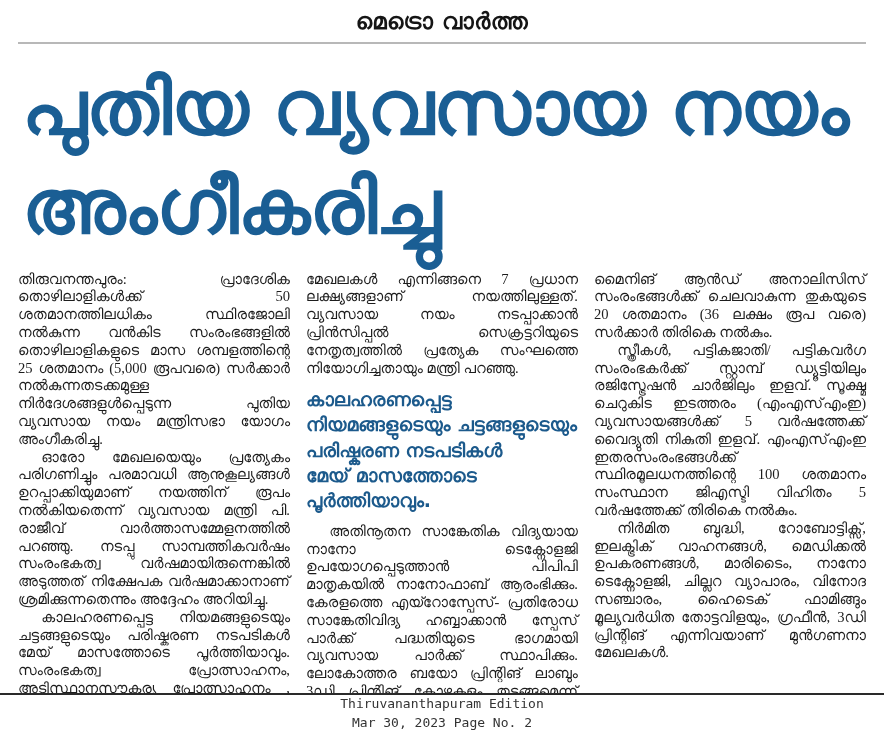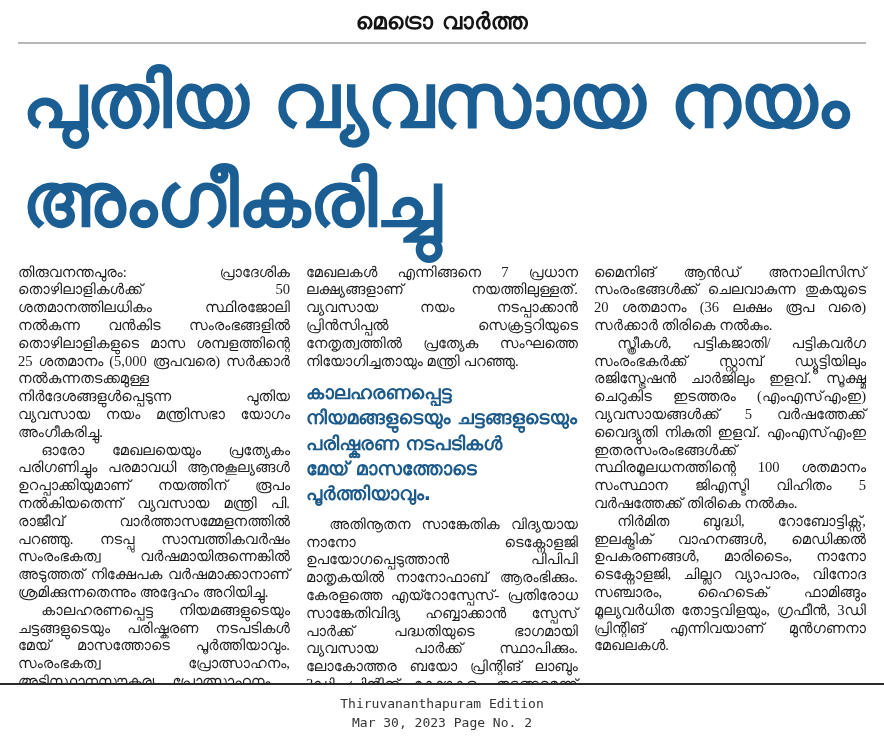--- a/index.html
+++ b/index.html
@@ -21,21 +21,21 @@
     font-family: "DejaVu Sans", sans-serif;
     letter-spacing: 0.5px;
   }
   .masthead-rule {
     border: none;
     border-top: 2px solid #b8b8b8;
     margin: 7px 18px 0 18px;
   }
   .headline {
     margin: 0;
-    padding: 8px 20px 0 22px;
+    padding: 15px 20px 0 22px;
     color: #1a5e94;
     font-weight: 700;
     font-size: 76px;
     line-height: 1.3;
     letter-spacing: -1px;
     white-space: pre-line;
     font-family: "DejaVu Sans", sans-serif;
   }
   .columns {
     display: flex;
@@ -62,21 +62,21 @@
     white-space: pre-line;
     text-align: left;
     font-family: "DejaVu Sans", sans-serif;
   }
   .footer {
     position: absolute;
     left: 0; right: 0; bottom: 0;
     border-top: 2px solid #2a2a2a;
     background: #ffffff;
     text-align: center;
-    padding: 10px 0 7px 0;
+    padding: 0 0 7px 0;
     font-family: "DejaVu Sans Mono", "Liberation Mono", monospace;
     font-size: 13px;
     line-height: 1.45;
     color: #333333;
   }
 </style>
 </head>
 <body>
 
 <div class="page">

